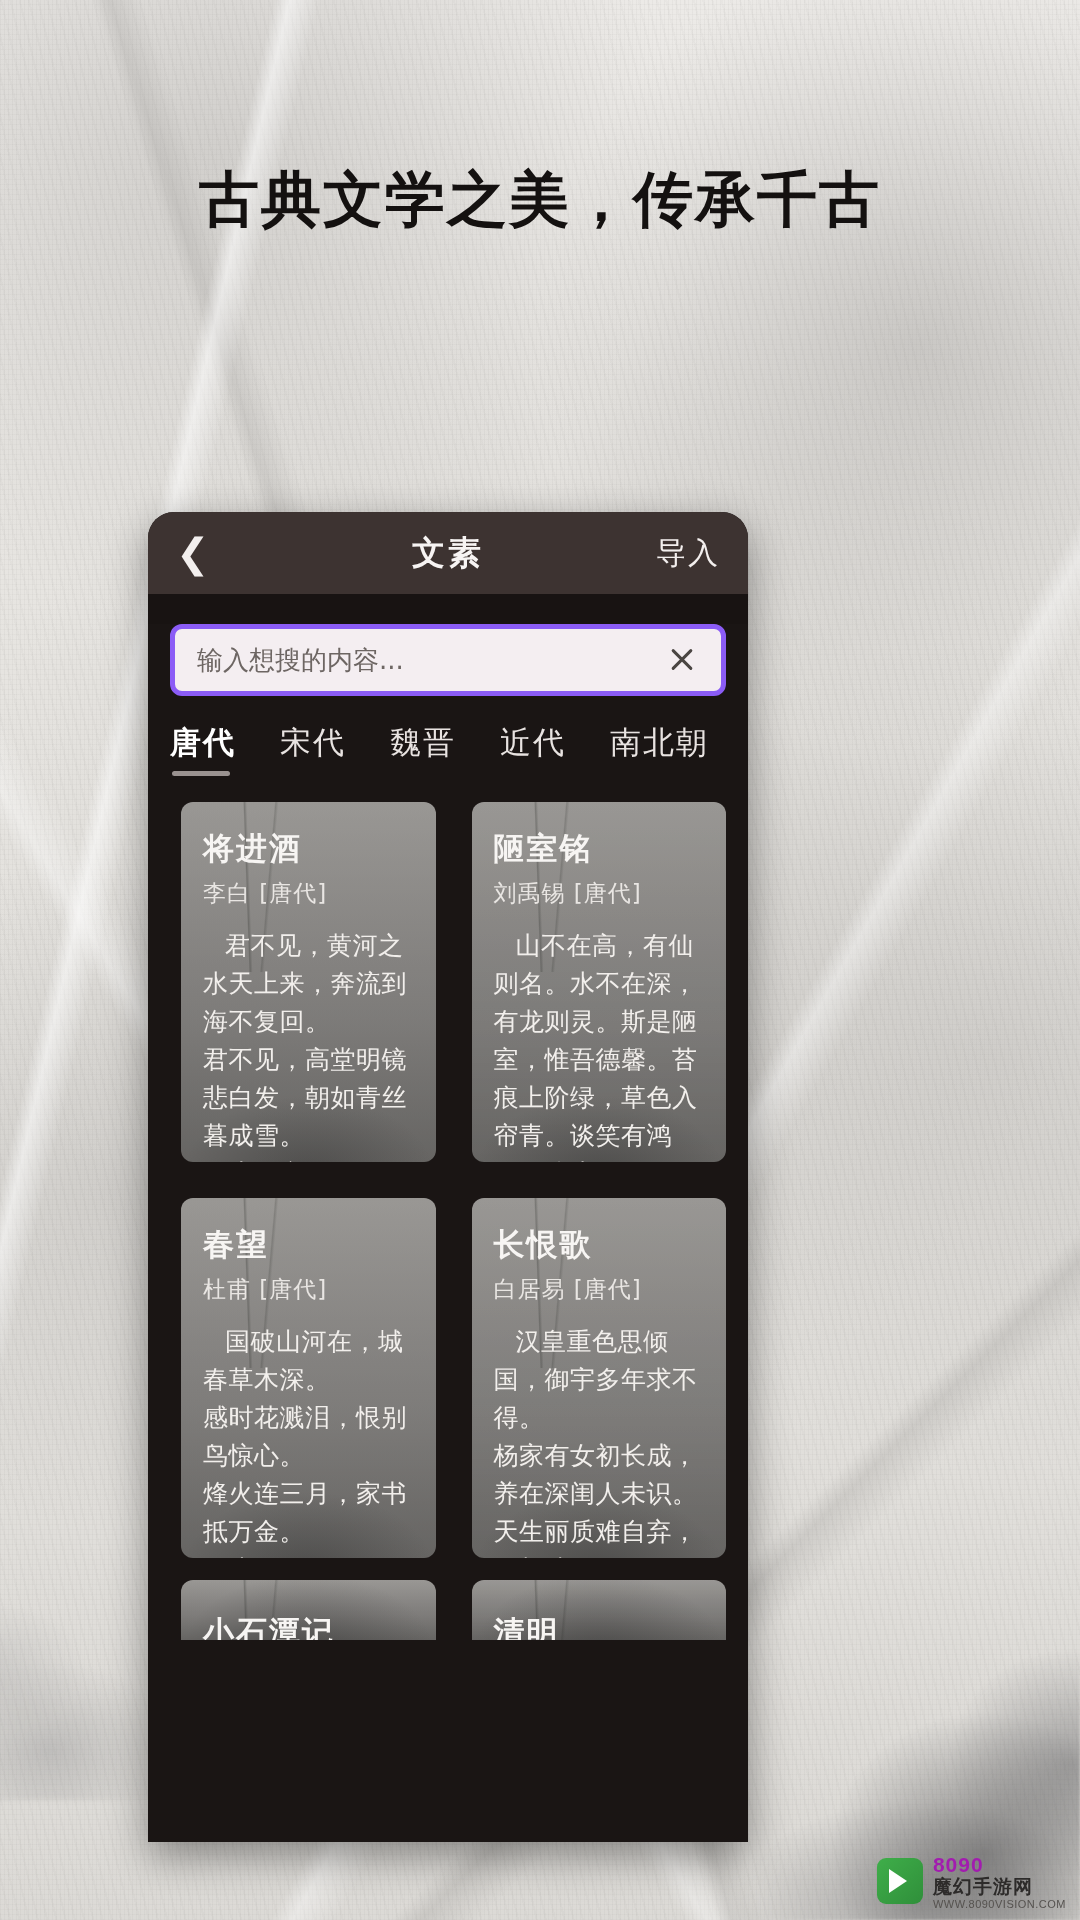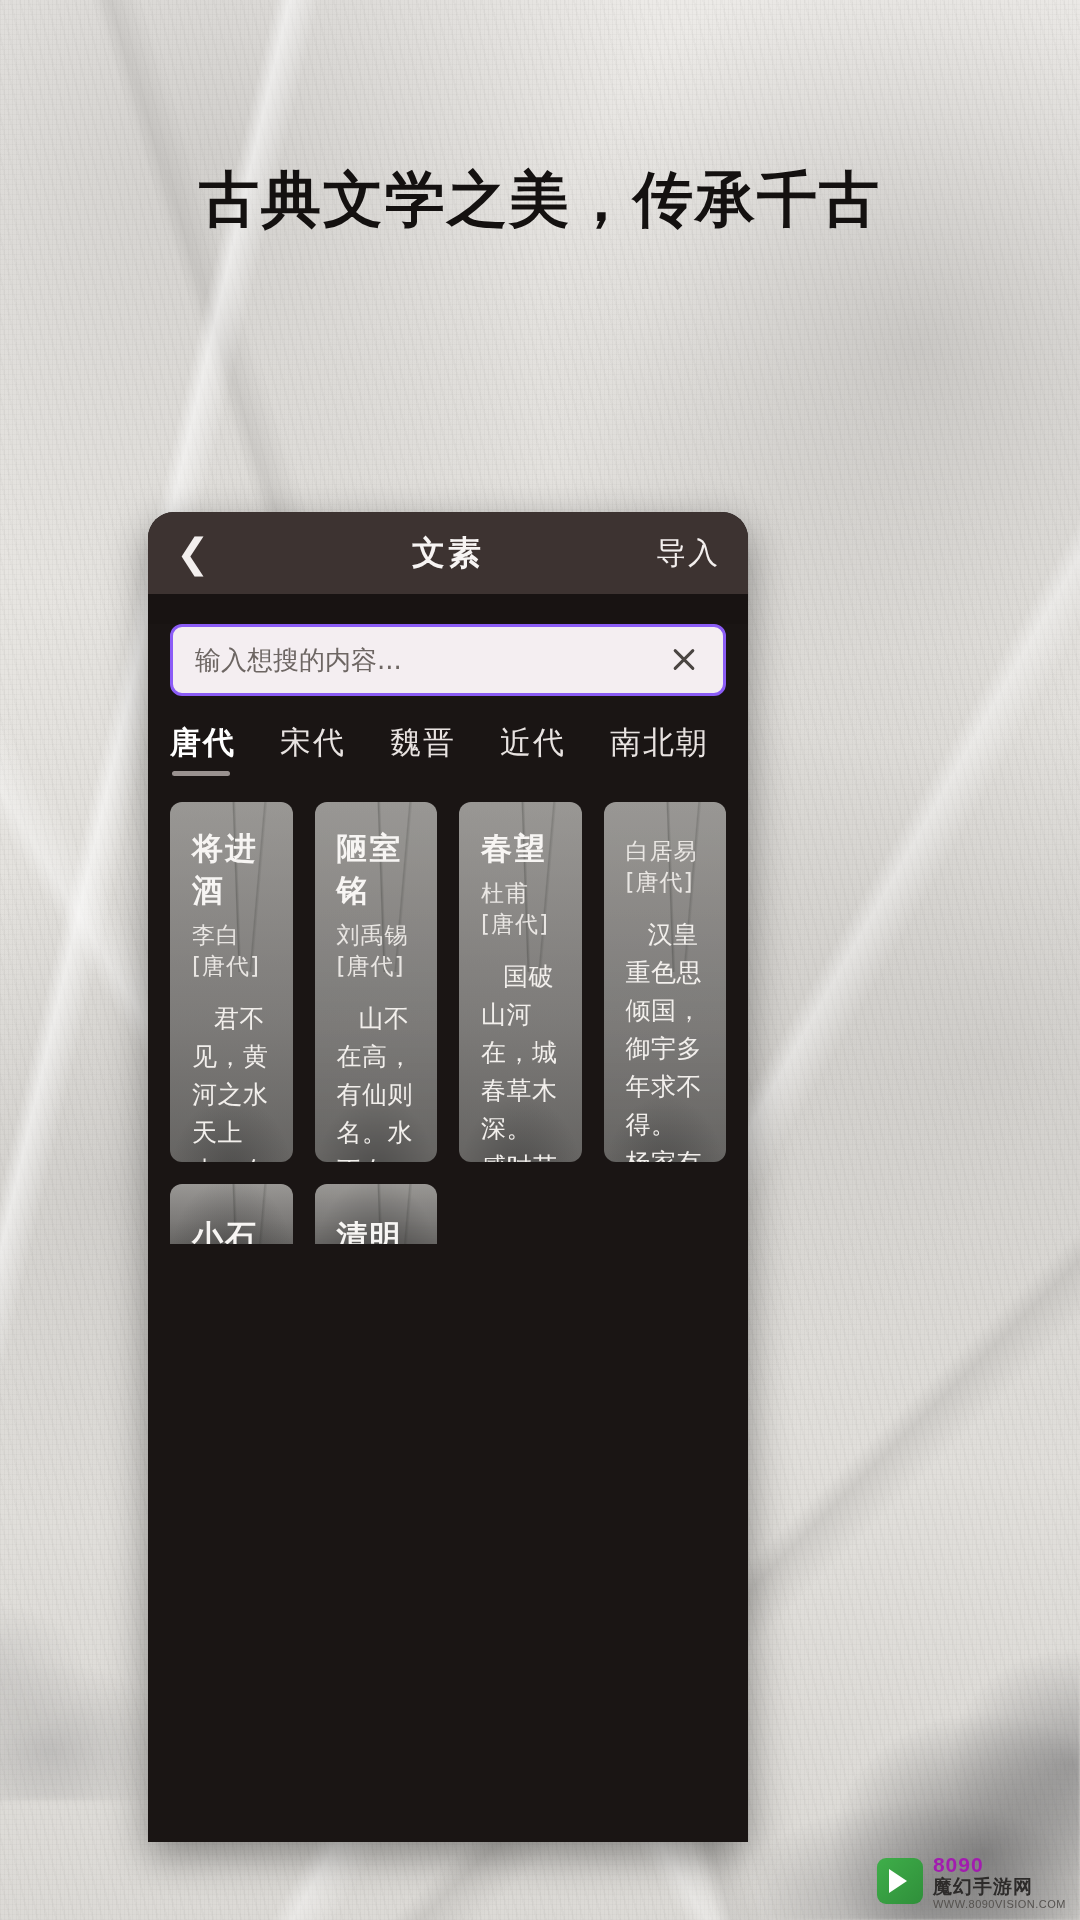--- a/index.html
+++ b/index.html
@@ -110,21 +110,21 @@
     font-family:"DejaVu Sans", sans-serif;
     z-index:2;
   }
 
   .screen { background:#1a1514; padding:0 22px; height:calc(100% - 82px); }
 
   .search-wrap {
     margin-top:30px;
     height:72px;
     background:#f4eef1;
-    border:3px solid #8b5cf6;
+    border:5px solid #8b5cf6;
     border-radius:12px;
     display:flex; align-items:center;
     padding:0 22px;
   }
   .search-input {
     flex:1;
     border:none; outline:none; background:transparent;
     font-size:26px; color:#3b3533;
     font-family:"DejaVu Sans", sans-serif;
   }
@@ -158,22 +158,23 @@
   .tab.active { font-weight:700; color:#ffffff; }
   .tab.active::after {
     content:""; position:absolute; left:2px; bottom:0;
     width:58px; height:5px; background:#9a9290; border-radius:3px;
   }
 
   
   .grid {
     margin-top:16px;
     display:grid;
-    grid-template-columns:1fr 1fr 1fr 1fr;
-    gap:22px;
+    grid-template-columns:1fr 1fr;
+    gap:36px;
+    margin-left:11px;
   }
   .card {
     border-radius:12px;
     padding:26px 22px 18px;
     height:360px;
     overflow:hidden;
     position:relative;
     background:
       linear-gradient(180deg, rgba(150,148,145,.55) 0%, rgba(122,120,118,.55) 45%, rgba(96,95,93,.60) 100%),
       linear-gradient(180deg,#9d9b98 0%,#8b8987 60%,#6f6d6b 100%);
@@ -288,20 +289,21 @@
       </div>
       <div class="card">
         <div class="card-title">春望</div>
         <div class="card-author">杜甫 [唐代]</div>
         <div class="card-body">国破山河在，城春草木深。
 感时花溅泪，恨别鸟惊心。
 烽火连三月，家书抵万金。
 白头搔更短，浑欲不胜簪。</div>
       </div>
       <div class="card">
+        <div class="card-title">长恨歌</div>
         <div class="card-author">白居易 [唐代]</div>
         <div class="card-body">汉皇重色思倾国，御宇多年求不得。
 杨家有女初长成，养在深闺人未识。
 天生丽质难自弃，一朝选在君王侧。
 回眸一笑百媚生，六宫粉黛无颜色。</div>
       </div>
     </div>
 
     <div class="grid partial" style="margin-top:22px;">
       <div class="card">

